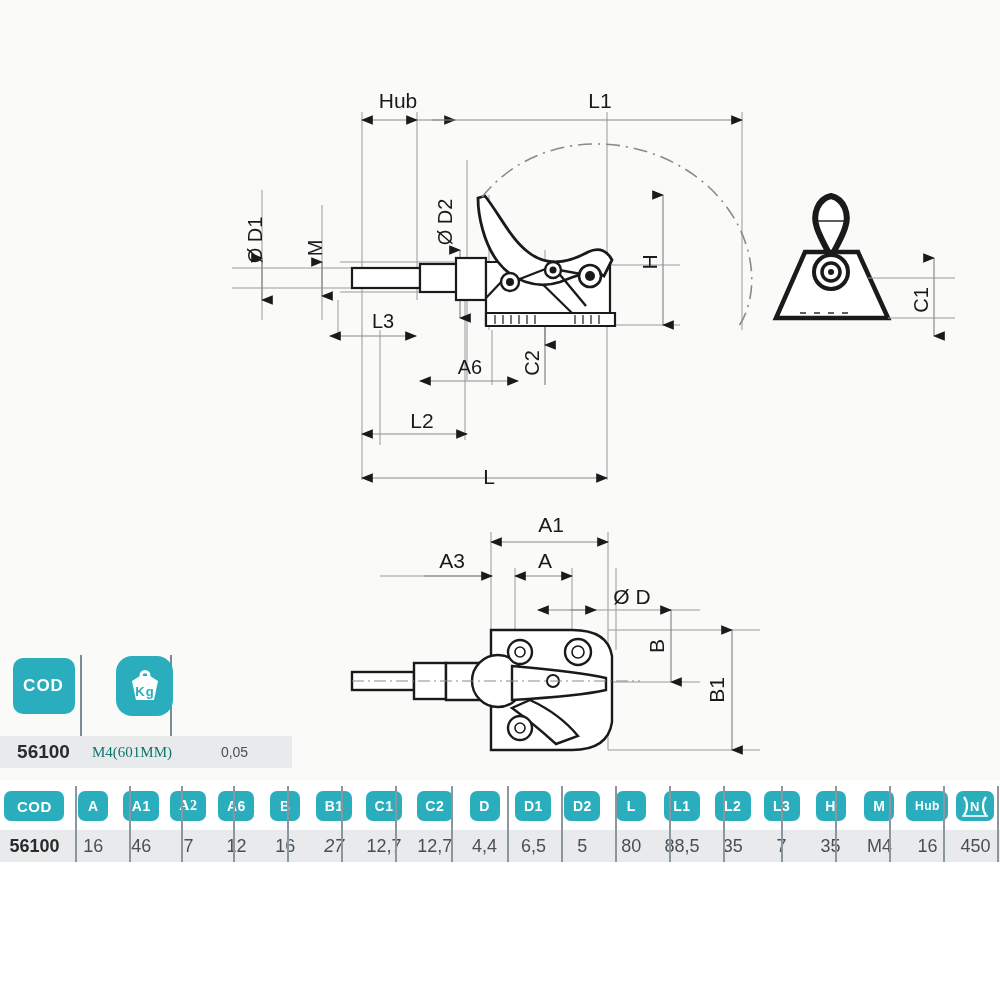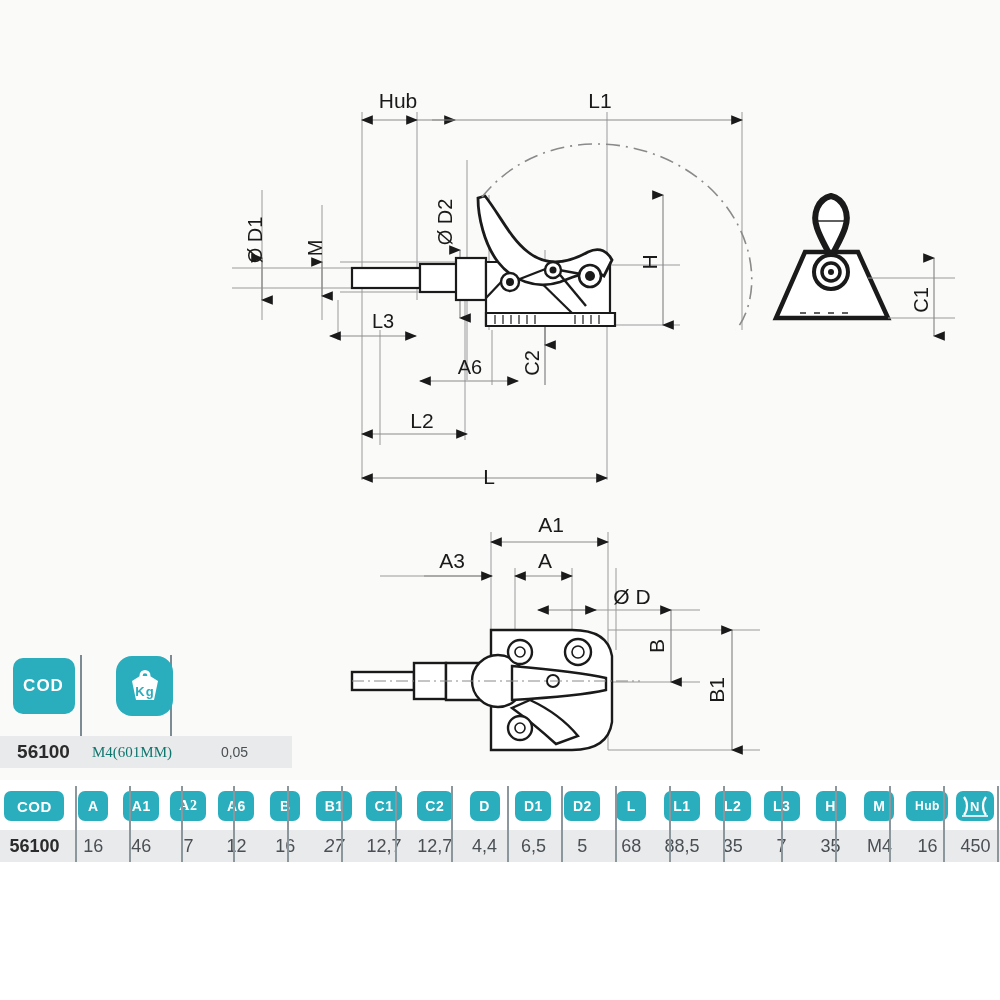--- a/index.html
+++ b/index.html
@@ -518,21 +518,21 @@
         <div class="vc" style="width: 52px;">46</div>
         <div class="vc" style="width: 52px;">7</div>
         <div class="vc" style="width: 54px;">12</div>
         <div class="vc" style="width: 54px;">16</div>
         <div class="vc" style="width: 54px; font-style: italic;">27</div>
         <div class="vc" style="width: 56px;">12,7</div>
         <div class="vc" style="width: 56px;">12,7</div>
         <div class="vc" style="width: 54px;">4,4</div>
         <div class="vc" style="width: 54px;">6,5</div>
         <div class="vc" style="width: 54px;">5</div>
-        <div class="vc" style="width: 54px;">68</div>
+        <div class="vc" style="width: 54px;">80</div>
         <div class="vc" style="width: 58px;">88,5</div>
         <div class="vc" style="width: 54px;">35</div>
         <div class="vc" style="width: 54px;">7</div>
         <div class="vc" style="width: 54px;">35</div>
         <div class="vc" style="width: 54px;">M4</div>
         <div class="vc" style="width: 52px;">16</div>
         <div class="vc" style="width: 54px;">450</div>
       </div>
     <svg class="sepline" id="sepline" viewBox="0 0 1000 80">
         <line x1="76" y1="4" x2="76" y2="80" stroke="#8b969d" stroke-width="2"></line>

